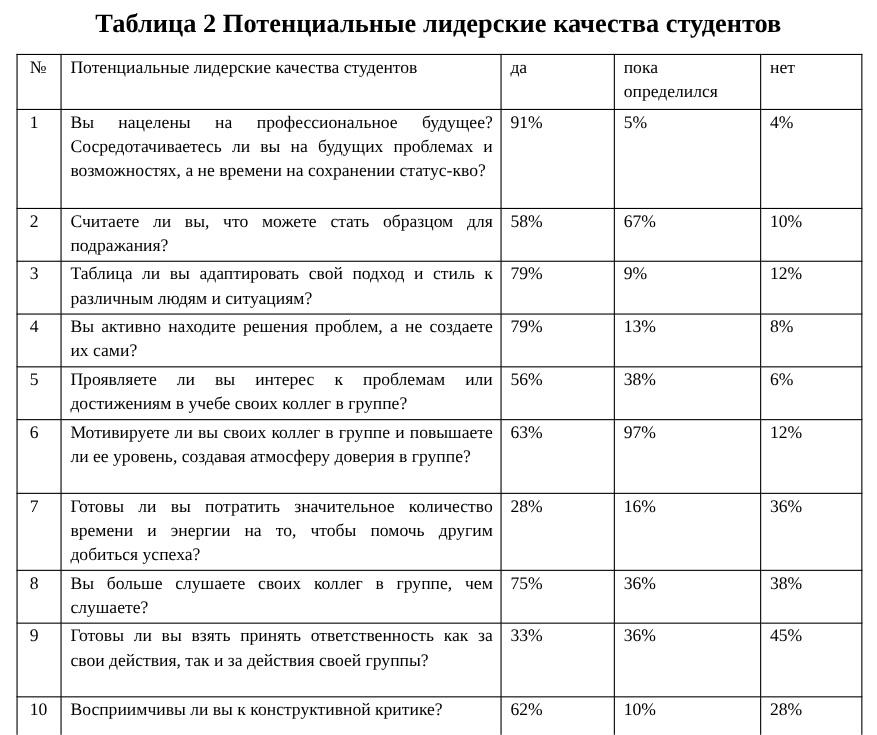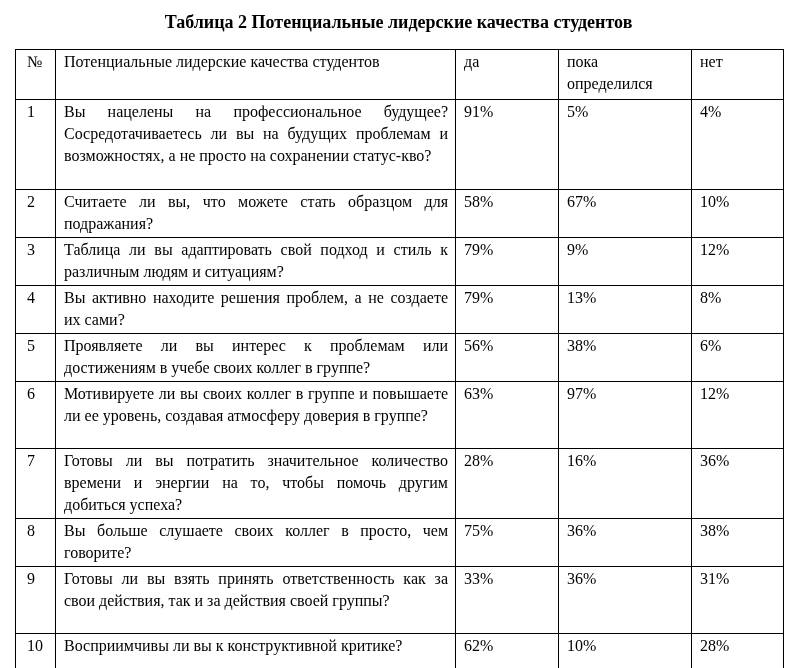--- a/index.html
+++ b/index.html
@@ -11,21 +11,21 @@
     width: 797px;
     height: 668px;
     font-family: "Liberation Serif", serif;
     color: #000000;
     overflow: hidden;
   }
   .doc-title {
     margin: 10px 0 0 0;
     text-align: center;
     font-weight: bold;
-    font-size: 18px;
+    font-size: 24px;
     line-height: 24px;
     font-family: "Liberation Serif", serif;
   }
   table.data-table {
     border-collapse: collapse;
     table-layout: fixed;
     width: 768px;
     margin: 15px 0 0 15px;
   }
   table.data-table th,
@@ -70,21 +70,21 @@
   <tbody>
     <tr class="hdr">
       <th class="col-num">№</th>
       <th>Потенциальные лидерские качества студентов</th>
       <th>да</th>
       <th>пока определился</th>
       <th>нет</th>
     </tr>
     <tr class="row-h4">
       <td class="col-num">1</td>
-      <td class="col-question">Вы нацелены на профессиональное будущее? Сосредотачиваетесь ли вы на будущих проблемам и возможностях, а не просто на сохранении статус-кво?</td>
+      <td class="col-question">Вы нацелены на профессиональное будущее? Сосредотачиваетесь ли вы на будущих проблемах и возможностях, а не времени на сохранении статус-кво?</td>
       <td>91%</td>
       <td>5%</td>
       <td>4%</td>
     </tr>
     <tr class="row-h2">
       <td class="col-num">2</td>
       <td class="col-question">Считаете ли вы, что можете стать образцом для подражания?</td>
       <td>58%</td>
       <td>67%</td>
       <td>10%</td>
@@ -119,31 +119,31 @@
     </tr>
     <tr class="row-h3b">
       <td class="col-num">7</td>
       <td class="col-question">Готовы ли вы потратить значительное количество времени и энергии на то, чтобы помочь другим добиться успеха?</td>
       <td>28%</td>
       <td>16%</td>
       <td>36%</td>
     </tr>
     <tr class="row-h2s">
       <td class="col-num">8</td>
-      <td class="col-question">Вы больше слушаете своих коллег в просто, чем говорите?</td>
+      <td class="col-question">Вы больше слушаете своих коллег в группе, чем слушаете?</td>
       <td>75%</td>
       <td>36%</td>
       <td>38%</td>
     </tr>
     <tr class="row-h3">
       <td class="col-num">9</td>
       <td class="col-question">Готовы ли вы взять принять ответственность как за свои действия, так и за действия своей группы?</td>
       <td>33%</td>
       <td>36%</td>
-      <td>31%</td>
+      <td>45%</td>
     </tr>
     <tr class="row-h2s">
       <td class="col-num">10</td>
       <td class="col-question">Восприимчивы ли вы к конструктивной критике?</td>
       <td>62%</td>
       <td>10%</td>
       <td>28%</td>
     </tr>
   </tbody>
 </table>

